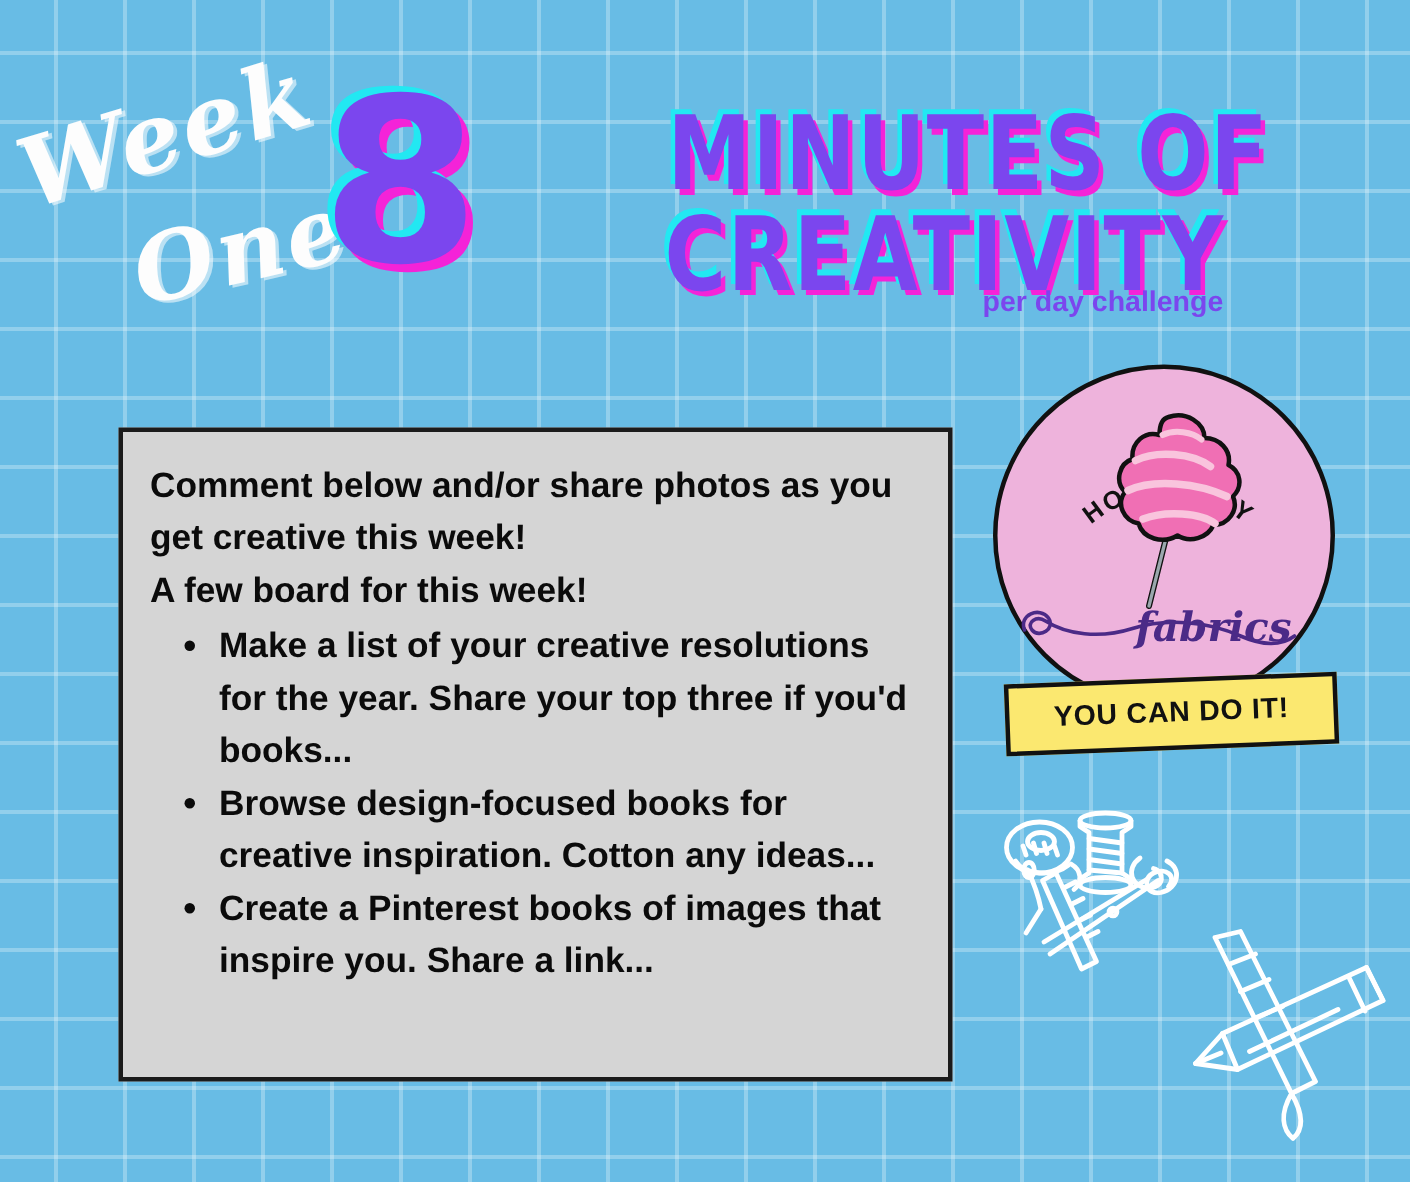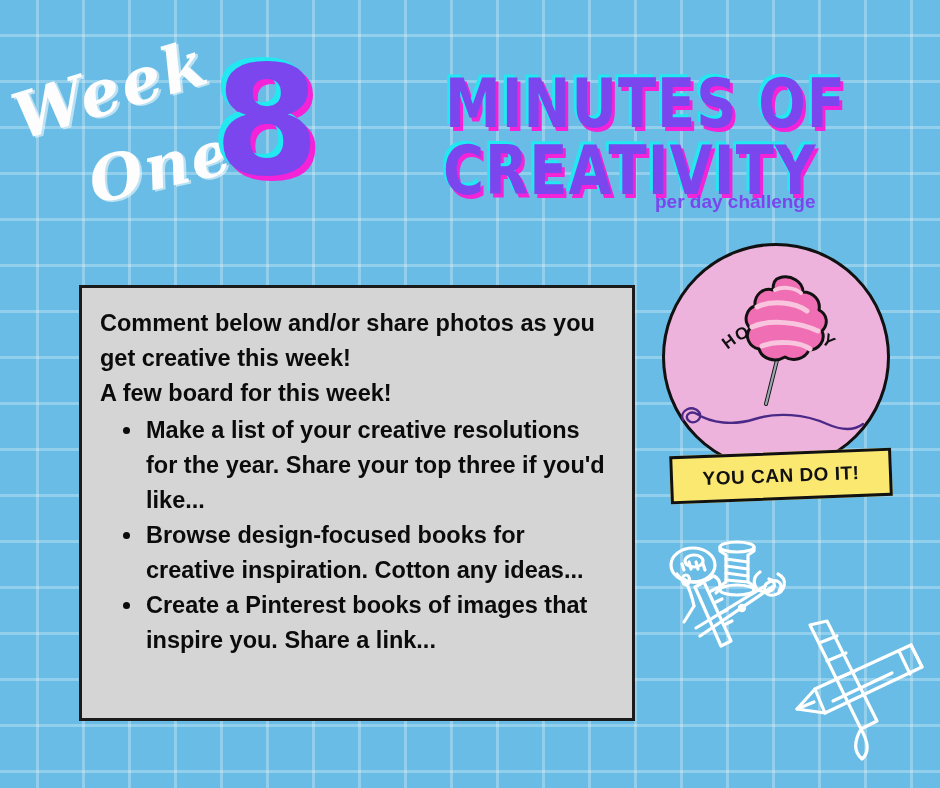--- a/index.html
+++ b/index.html
@@ -126,21 +126,21 @@
     <div id="num15">8</div>
     <div class="block-line" id="line-minutes">MINUTES OF</div>
     <div class="block-line" id="line-creativity">CREATIVITY</div>
   </div>
   <div id="subtitle">per day challenge</div>
 
   <div id="content-box">
     <p id="intro-line">Comment below and/or share photos as you get creative this week!</p>
     <p id="ideas-line">A few board for this week!</p>
     <ul id="ideas-list">
-      <li>Make a list of your creative resolutions for the year. Share your top three if you'd like...</li>
+      <li>Make a list of your creative resolutions for the year. Share your top three if you'd books...</li>
       <li>Browse design-focused books for creative inspiration. Cotton any ideas...</li>
       <li>Create a Pinterest books of images that inspire you. Share a link...</li>
     </ul>
   </div>
 
   <div id="logo-circle">
     <svg id="hosted-by-svg" viewBox="0 0 228 228">
       <defs>
         <path id="arcpath" d="M 44 128 A 78 78 0 0 1 184 128" fill="none"></path>
       </defs>
@@ -160,20 +160,21 @@
       <path d="M39 63 C56 55 86 58 105 67" fill="none" stroke="#f9c4dd" stroke-width="5" stroke-linecap="round"></path>
       <path d="M49 82 C64 76 88 78 97 85" fill="none" stroke="#f9c4dd" stroke-width="5" stroke-linecap="round"></path>
       <path d="M62 26 C70 22 82 24 88 29" fill="none" stroke="#f9c4dd" stroke-width="4" stroke-linecap="round"></path>
     </svg>
 
     <svg id="logo-swirl" viewBox="0 0 190 50">
       <path d="M6 24 C2 14 16 8 22 16 C27 23 16 30 11 24 C7 19 14 14 20 18
                C34 27 56 30 78 23 C100 16 128 18 150 28 C166 35 178 34 186 28" fill="none" stroke="#4b2a87" stroke-width="2.4" stroke-linecap="round"></path>
     </svg>
 
+    <div id="logo-sub">fabrics</div>
   </div>
 
   <div id="banner">
     <span>YOU CAN DO IT!</span>
   </div>
 
   <svg id="sewing-art" viewBox="0 0 140 140">
     <g fill="none" stroke="#ffffff" stroke-width="3.2" stroke-linecap="round" stroke-linejoin="round">
 
       <ellipse cx="73" cy="11" rx="17" ry="5"></ellipse>

